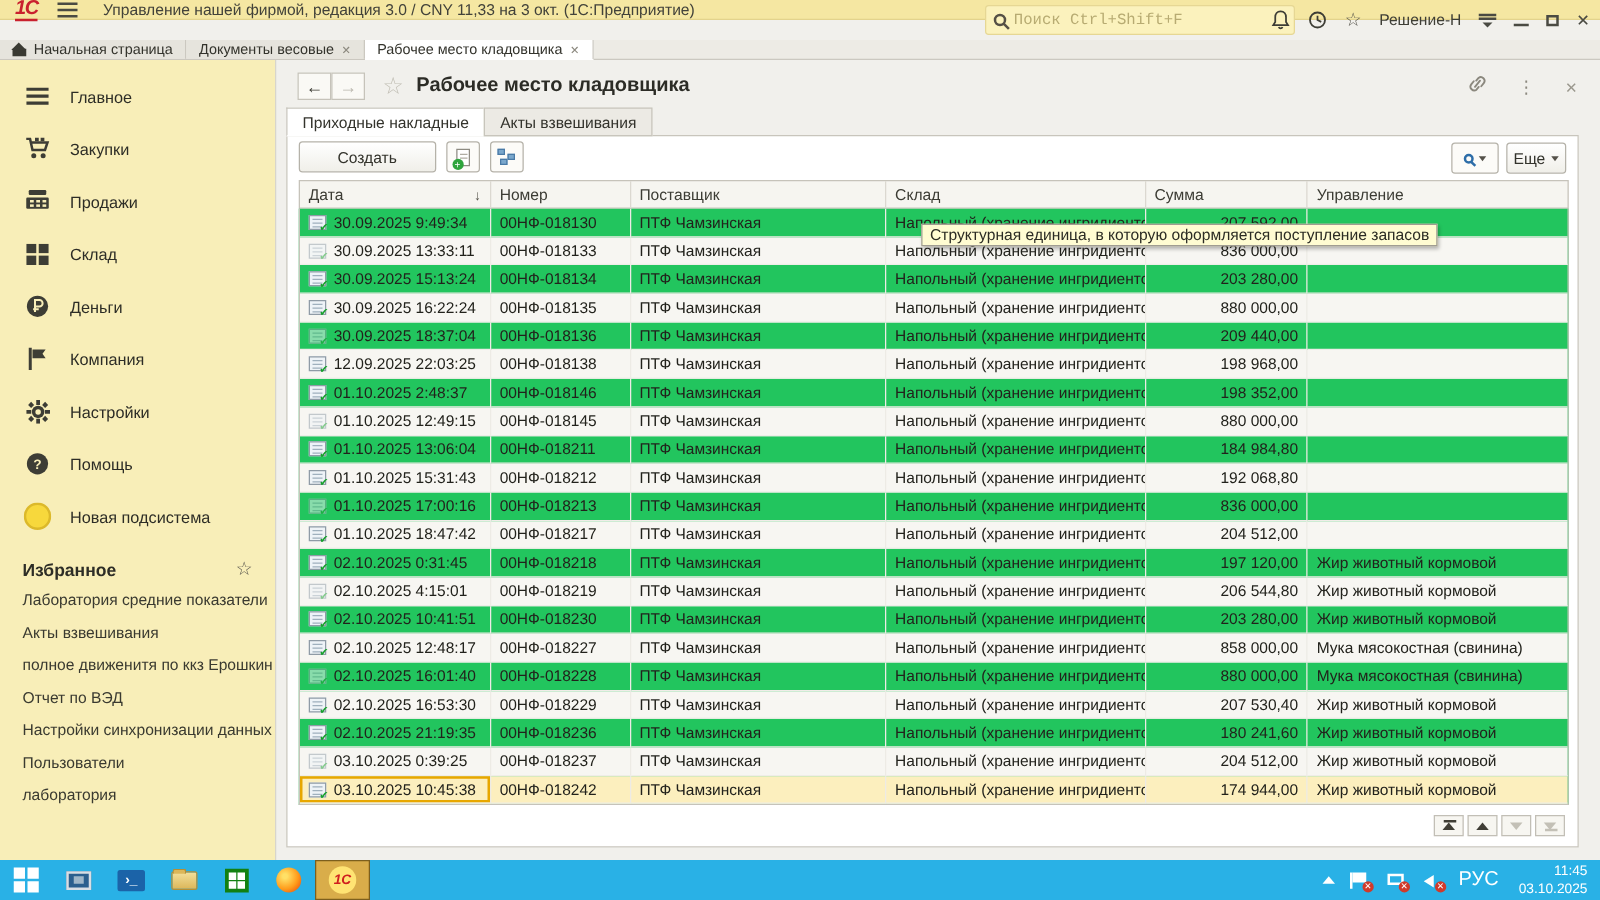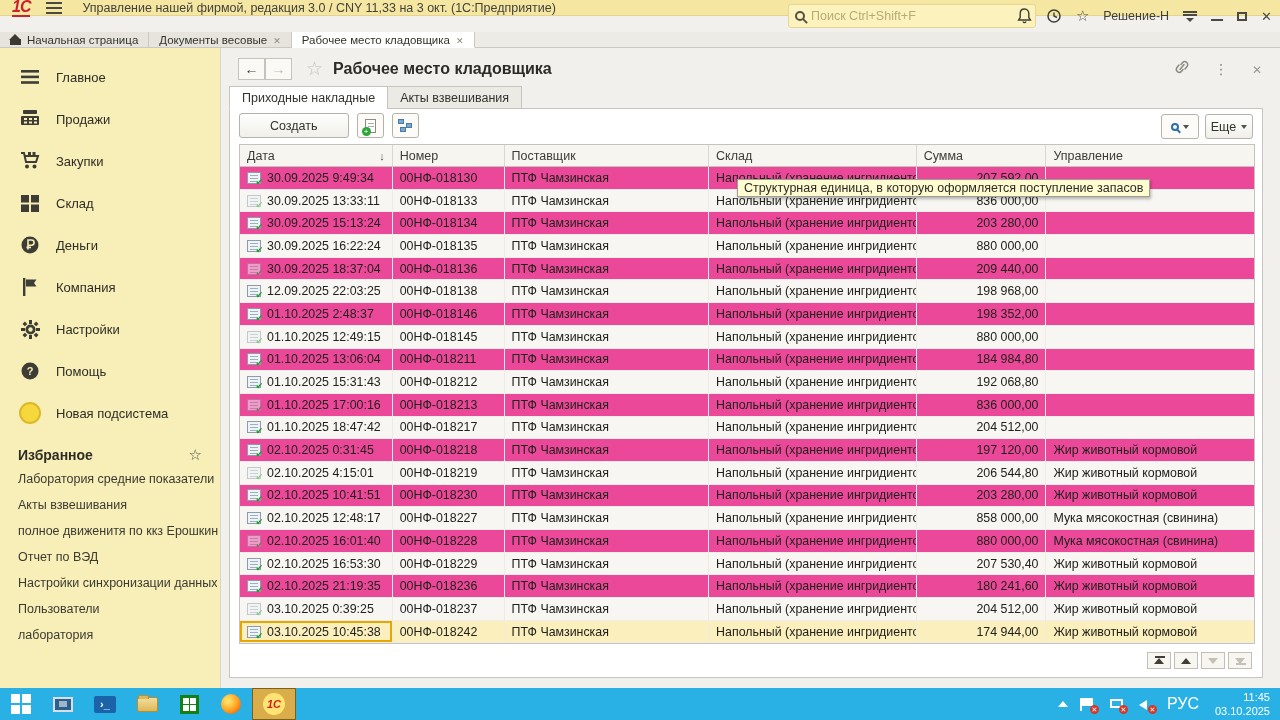--- a/index.html
+++ b/index.html
@@ -6,21 +6,21 @@
   html,body{width:1280px;height:720px;overflow:hidden}
   body{font-family:"Liberation Sans",sans-serif;position:relative;background:#f1f0ec;color:#2e2e28}
 
   
   .topbar{position:absolute;left:0;top:0;width:1280px;height:16px;background:#f5e7a2;border-bottom:1px solid #e3d38c;display:flex;align-items:center}
   .logo1c{color:#c9212e;font-weight:bold;font-style:italic;font-size:16px;margin-left:12px;letter-spacing:-1px;border-bottom:2px solid #c9212e;line-height:1}
   .burger{width:16px;height:12px;margin-left:16px;display:flex;flex-direction:column;justify-content:space-between}
   .burger i{display:block;height:2px;background:#4a4a42}
   .wtitle{font-size:12.5px;color:#42423a;margin-left:20px;white-space:nowrap}
   .topsearch{position:absolute;left:788px;top:4px;width:248px;height:24px;background:#fbf2bd;border:1px solid #e6d794;border-radius:3px;display:flex;align-items:center;padding:0 6px}
-  .topsearch input{border:none;background:transparent;outline:none;font-size:12.5px;color:#000000;width:200px;font-family:Liberation Sans, sans-serif}
+  .topsearch input{border:none;background:transparent;outline:none;font-size:12.5px;color:#000000;width:200px;font-family:Liberation Mono, monospace}
   .topsearch input::placeholder{color:#b7ab72}
   .mag{width:10px;height:10px;border:2px solid #555046;border-radius:50%;position:relative;margin-right:6px;flex:none}
   .mag::after{content:"";position:absolute;width:6px;height:2px;background:#555046;transform:rotate(45deg);right:-5px;bottom:-3px}
   .topicons{position:absolute;right:8px;top:0;height:32px;display:flex;align-items:center;gap:14px}
   .tico{color:#3e3e36;display:flex;align-items:center;justify-content:center}
   .userlbl{font-size:12.5px;color:#3e3e36}
   .menu-arrow{display:flex;flex-direction:column;align-items:center;gap:1px}
   .menu-arrow i{display:block;width:14px;height:2px;background:#4a4a42}
   .menu-arrow b{width:0;height:0;border-left:4px solid transparent;border-right:4px solid transparent;border-top:4px solid #4a4a42;margin-top:1px}
   .win-min{width:12px;height:2px;background:#4a4a42;margin-top:8px}
@@ -91,21 +91,21 @@
   .morebtn{position:absolute;top:5px;right:9px;width:48px;height:25px;border:1px solid #b5b2a9;border-radius:3px;background:linear-gradient(#ffffff,#f0efe9);display:flex;align-items:center;justify-content:center;gap:5px;font-size:12.5px;color:#33332c;cursor:pointer}
 
   
   .table{position:absolute;left:9px;top:35px;width:1016px}
   .thead{display:flex;height:23px;background:#f6f5f0;border:1px solid #c6c3ba;font-size:12.5px;color:#3c3c34}
   .th{display:flex;align-items:center;padding:0 7px;border-right:1px solid #dbd8d0;white-space:nowrap}
   .th:last-child{border-right:none}
   .sortico::before{content:"\2193";font-size:11px;color:#55524a;margin-left:4px}
   .w-date{width:153px}.w-num{width:112px}.w-sup{width:205px}.w-wh{width:208px}.w-sum{width:130px}.w-com{width:208px}
   .thd .w-date{justify-content:space-between}
-  .tbody{border:1px solid #c6c3ba;border-top:none;background:#ec4899}
+  .tbody{border:1px solid #c6c3ba;border-top:none;background:#22c55e}
   .trow{display:flex;height:22.7px;font-size:12.4px;color:#22221c;cursor:pointer}
   .trow.alt{background:#f7f6f2}
   .trow.selected{background:#fcefbe}
   .trow.selected .c-date{box-shadow:inset 0 0 0 2px #e7a700}
   .c{display:flex;align-items:center;padding:0 7px;border-right:1px solid #edebe5;border-bottom:1px solid #efede8;overflow:hidden;white-space:nowrap}
   .c:last-child{border-right:none}
   .c-sum{justify-content:flex-end}
   .doc-icon{width:14px;height:12px;position:relative;margin-right:6px;flex:none;background:#eef3f7;border:1px solid #8f9ba6}
   .doc-icon::before{content:"";position:absolute;left:2px;top:2px;width:8px;height:1px;background:#9fb0bd;box-shadow:0 3px 0 #9fb0bd,0 6px 0 #9fb0bd}
   .doc-icon::after{content:"\2714";position:absolute;right:-3px;bottom:-4px;color:#17a02c;font-size:9px}
@@ -218,43 +218,43 @@
             <rect y="0" width="18" height="2.6" fill="#3d3d35"></rect>
             <rect y="5.6" width="18" height="2.6" fill="#3d3d35"></rect>
             <rect y="11.2" width="18" height="2.6" fill="#3d3d35"></rect>
           </svg>
         </span>
       <span class="slabel">Главное</span>
     </div>
     <div class="sitem">
       <span class="sicon">
           <svg width="20" height="18" viewBox="0 0 20 18">
+            <path d="M1 1 L4 1 L6 10 L16 10 L18 4 L5.5 4" fill="none" stroke="#3d3d35" stroke-width="2"></path>
+            <circle cx="7" cy="14.5" r="2" fill="#3d3d35"></circle>
+            <circle cx="14.5" cy="14.5" r="2" fill="#3d3d35"></circle>
+            <rect x="8" y="0" width="3" height="3" fill="#3d3d35"></rect>
+            <rect x="12.5" y="0" width="3" height="3" fill="#3d3d35"></rect>
+          </svg>
+        </span>
+      <span class="slabel">Закупки</span>
+    </div>
+    <div class="sitem">
+      <span class="sicon">
+          <svg width="20" height="18" viewBox="0 0 20 18">
             <rect x="3" y="0" width="14" height="4" rx="1" fill="#3d3d35"></rect>
             <rect x="1" y="6" width="18" height="9" rx="1" fill="#3d3d35"></rect>
             <rect x="4" y="8" width="3" height="2" fill="#f8eeb8"></rect>
             <rect x="9" y="8" width="3" height="2" fill="#f8eeb8"></rect>
             <rect x="14" y="8" width="3" height="2" fill="#f8eeb8"></rect>
             <rect x="4" y="11.5" width="3" height="2" fill="#f8eeb8"></rect>
             <rect x="9" y="11.5" width="3" height="2" fill="#f8eeb8"></rect>
             <rect x="14" y="11.5" width="3" height="2" fill="#f8eeb8"></rect>
           </svg>
         </span>
       <span class="slabel">Продажи</span>
-    </div>
-    <div class="sitem">
-      <span class="sicon">
-          <svg width="20" height="18" viewBox="0 0 20 18">
-            <path d="M1 1 L4 1 L6 10 L16 10 L18 4 L5.5 4" fill="none" stroke="#3d3d35" stroke-width="2"></path>
-            <circle cx="7" cy="14.5" r="2" fill="#3d3d35"></circle>
-            <circle cx="14.5" cy="14.5" r="2" fill="#3d3d35"></circle>
-            <rect x="8" y="0" width="3" height="3" fill="#3d3d35"></rect>
-            <rect x="12.5" y="0" width="3" height="3" fill="#3d3d35"></rect>
-          </svg>
-        </span>
-      <span class="slabel">Закупки</span>
     </div>
     <div class="sitem">
       <span class="sicon">
           <svg width="18" height="17" viewBox="0 0 18 17">
             <rect x="0" y="0" width="8" height="7.5" fill="#3d3d35"></rect>
             <rect x="10" y="0" width="8" height="7.5" fill="#3d3d35"></rect>
             <rect x="0" y="9.5" width="8" height="7.5" fill="#3d3d35"></rect>
             <rect x="10" y="9.5" width="8" height="7.5" fill="#3d3d35"></rect>
           </svg>
         </span>

